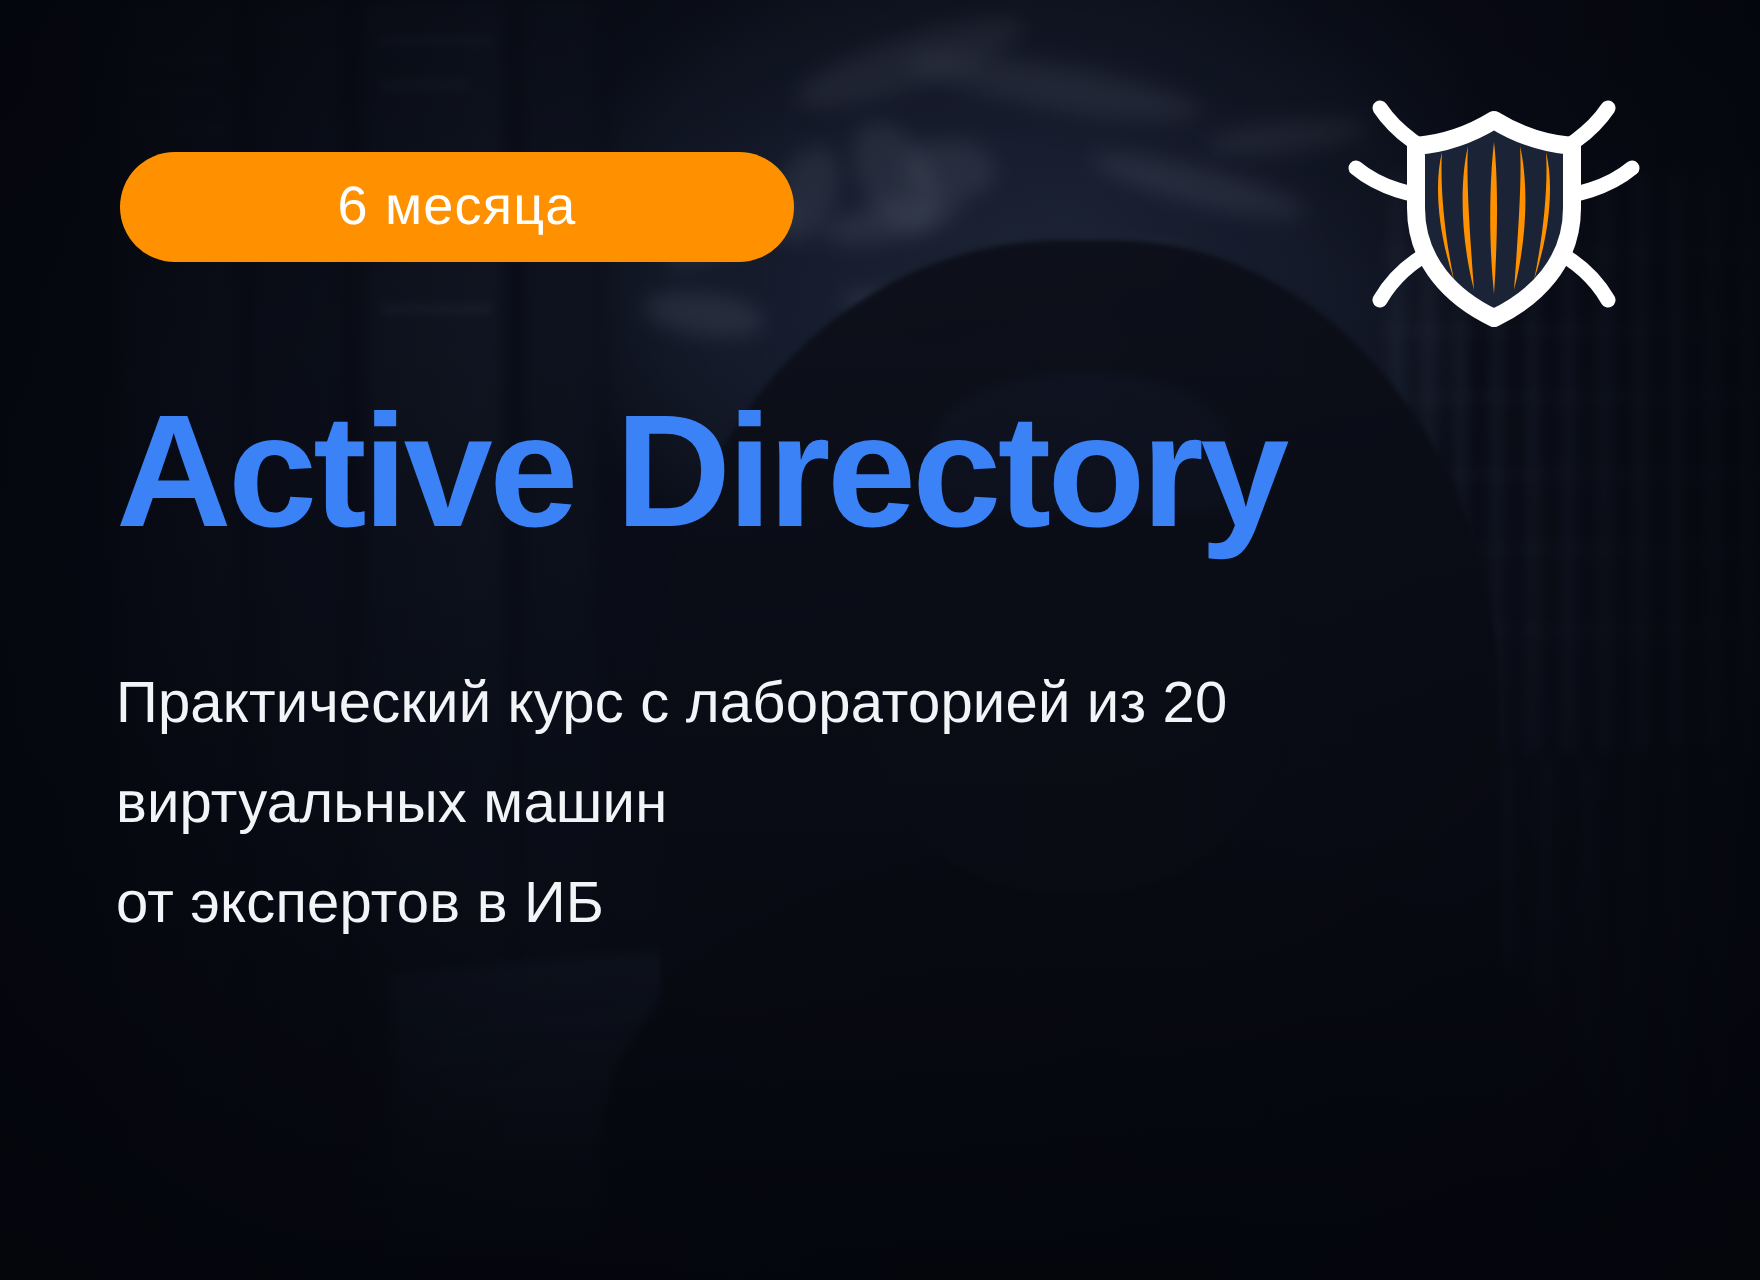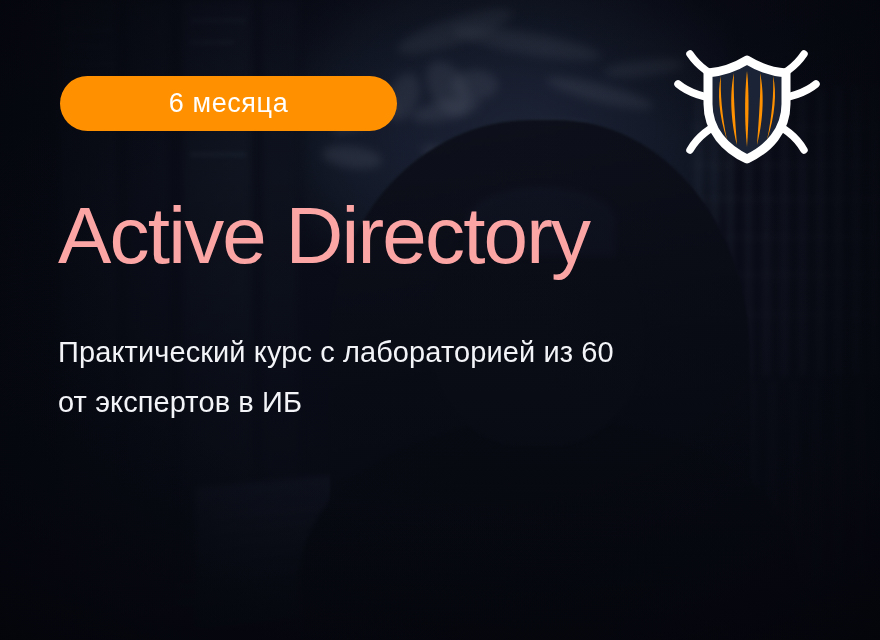--- a/index.html
+++ b/index.html
@@ -153,23 +153,23 @@
     color:#ffffff;
     font-size:27px;
     font-weight:300;
     letter-spacing:.6px;
     white-space:nowrap;
   }
 
   .title {
     position:absolute;
     left:58px; top:196px;
-    color:#fca5a5;
+    color:#3b82f6;
     font-size:80px;
-    font-weight:400;
+    font-weight:700;
     letter-spacing:-1.8px;
     line-height:1;
     white-space:nowrap;
   }
 
   .subtitle {
     position:absolute;
     left:58px; top:327px;
     color:#f2f4f8;
     font-size:29px;
@@ -275,21 +275,22 @@
 
   <div class="content">
 
     <div class="badge">
       <span class="badge-label">6 месяца</span>
     </div>
 
     <h1 class="title">Active Directory</h1>
 
     <div class="subtitle">
-      <span class="sub-line">Практический курс с лабораторией из 60</span>
+      <span class="sub-line">Практический курс с лабораторией из 20</span>
+      <span class="sub-line">виртуальных машин</span>
       <span class="sub-line">от экспертов в ИБ</span>
     </div>
 
     <div class="logo">
       <svg viewBox="0 0 150 122" xmlns="http://www.w3.org/2000/svg">
         <g fill="none" stroke="#ffffff" stroke-width="7.5" stroke-linecap="round">
 
           <path d="M56 36 C40 30 26 20 18 8"></path>
           <path d="M52 54 C34 52 18 48 6 38"></path>
           <path d="M56 74 C40 80 26 90 18 104"></path>

